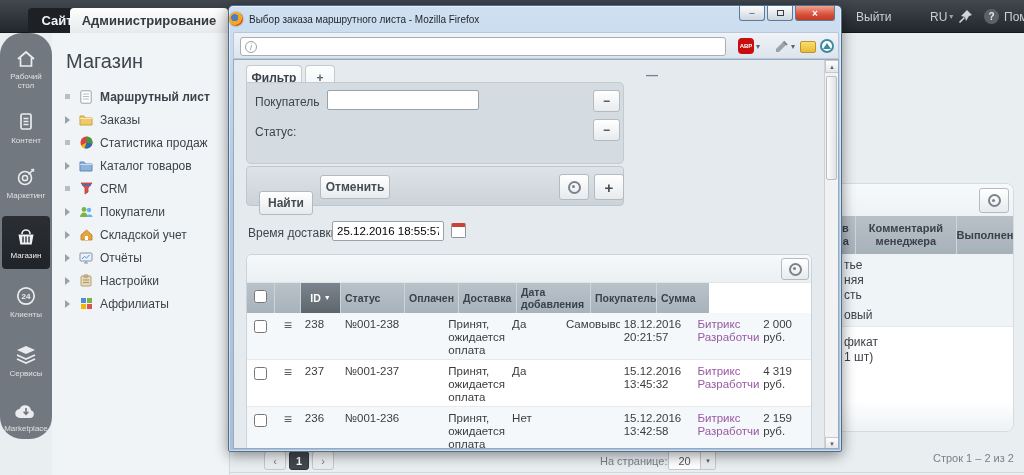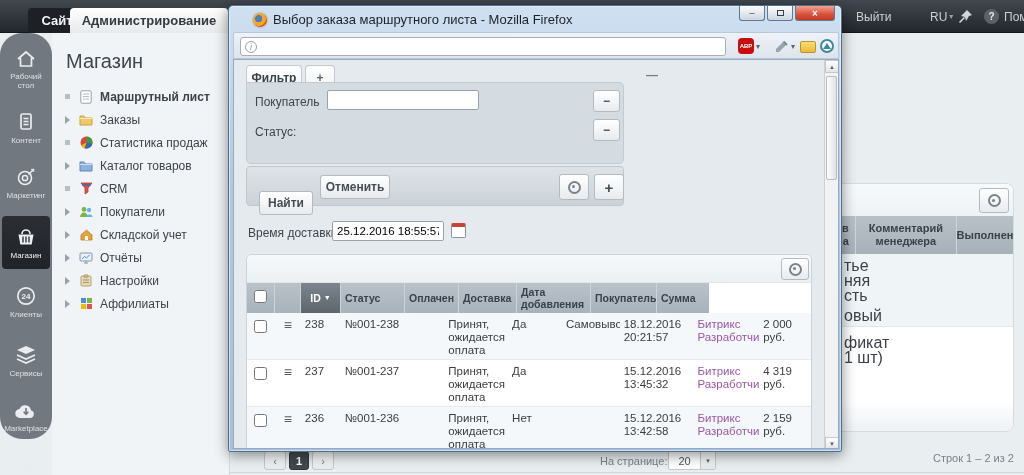--- a/index.html
+++ b/index.html
@@ -38,29 +38,29 @@
 
   
   .bgpanel{left:700px;top:183px;width:314px;height:249px;background:#fff;border:1px solid #d6dbdf;border-radius:8px;overflow:hidden;z-index:1;}
   .bgstrip{position:absolute;left:0;top:0;width:100%;height:32px;background:linear-gradient(#f7fafb,#eef2f5);}
   .bghead{position:absolute;left:0;top:32px;width:100%;height:38px;display:flex;}
   .bgh{background:linear-gradient(#b8c1c8,#a7b1b9);border-right:1px solid #cfd6db;color:#39414a;font-size:11px;font-weight:bold;display:flex;align-items:center;justify-content:center;text-align:center;line-height:13px;padding:2px 6px;}
   .bgh.fragcol{justify-content:flex-end;text-align:right;}
   .bgrow1{position:absolute;left:0;top:70px;width:100%;height:73px;background:#eff4f7;border-bottom:1px solid #e2e8ec;}
   .bgrow2{position:absolute;left:0;top:143px;width:100%;height:76px;background:#fff;}
   .bgfoot{position:absolute;left:0;bottom:0;width:100%;height:30px;background:linear-gradient(#ffffff,#eef2f4);}
-  .frag{font-size:16px;color:#3c4248;line-height:15px;}
+  .frag{font-size:12px;color:#3c4248;line-height:15px;}
 
   .pgbtn{top:451px;height:19px;background:linear-gradient(#fdfdfd,#e8ecee);border:1px solid #c3c9ce;border-radius:3px;color:#737a81;font-size:11px;display:flex;align-items:center;justify-content:center;cursor:pointer;}
   .pgbtn.cur{background:#42484e;color:#fff;border-color:#33383d;font-weight:bold;}
   .graytxt{color:#7a8188;font-size:11px;}
 
   
   .ff{left:228px;top:5px;width:614px;height:447px;z-index:20;background:linear-gradient(#cfe0f1,#b4c9de 40%,#a9bfd5);border:1px solid #4f7095;border-radius:5px 5px 2px 2px;box-shadow:0 3px 14px rgba(0,0,0,.45), 0 0 0 1px rgba(255,255,255,.45) inset;}
-  .ff-title{position:absolute;left:24px;top:6px;display:flex;align-items:center;font-size:13px;color:#1c2228;}
+  .ff-title{position:absolute;left:0;top:6px;display:flex;align-items:center;font-size:10px;color:#1c2228;}
   .ff-logo{width:14px;height:14px;border-radius:50%;background:radial-gradient(circle at 40% 40%,#4d7fbe 0 30%,#f5a623 31% 60%,#e2590b 61%);margin-right:6px;box-shadow:0 0 2px rgba(0,0,0,.4);}
   .wbtn{position:absolute;top:0;height:15px;border:1px solid #5f7a96;border-top:none;border-radius:0 0 3px 3px;background:linear-gradient(#fdfdfd,#cdd6e0);display:flex;align-items:center;justify-content:center;font-size:9px;color:#37404a;cursor:pointer;}
   .wbtn.close{background:linear-gradient(#f2a18e,#d8513c 60%,#c23a26);color:#fff;font-size:10px;font-weight:bold;}
   .maxbox{width:7px;height:6px;border:1.5px solid #37404a;}
   .ff-toolbar{position:absolute;left:4px;top:26px;width:606px;height:27px;background:linear-gradient(#eff3f8,#dde4ec);border:1px solid #b9c8d8;border-radius:2px 2px 0 0;}
   .addr{position:absolute;left:6px;top:4px;width:486px;height:19px;background:#fff;border:1px solid #a9aeb3;border-radius:3px;display:flex;align-items:center;padding-left:4px;}
   .info-circ{width:12px;height:12px;border:1px solid #9aa0a6;border-radius:50%;color:#9aa0a6;font-size:9px;display:flex;align-items:center;justify-content:center;font-style:italic;margin-right:4px;}
   .addr input{border:none;outline:none;flex:1;height:15px;font-size:11px;}
   .abp{width:16px;height:16px;background:#c70d0d;border-radius:4px;color:#fff;font-size:6px;font-weight:bold;display:flex;align-items:center;justify-content:center;}
   .ticon{position:absolute;top:5px;display:flex;align-items:center;cursor:pointer;}

